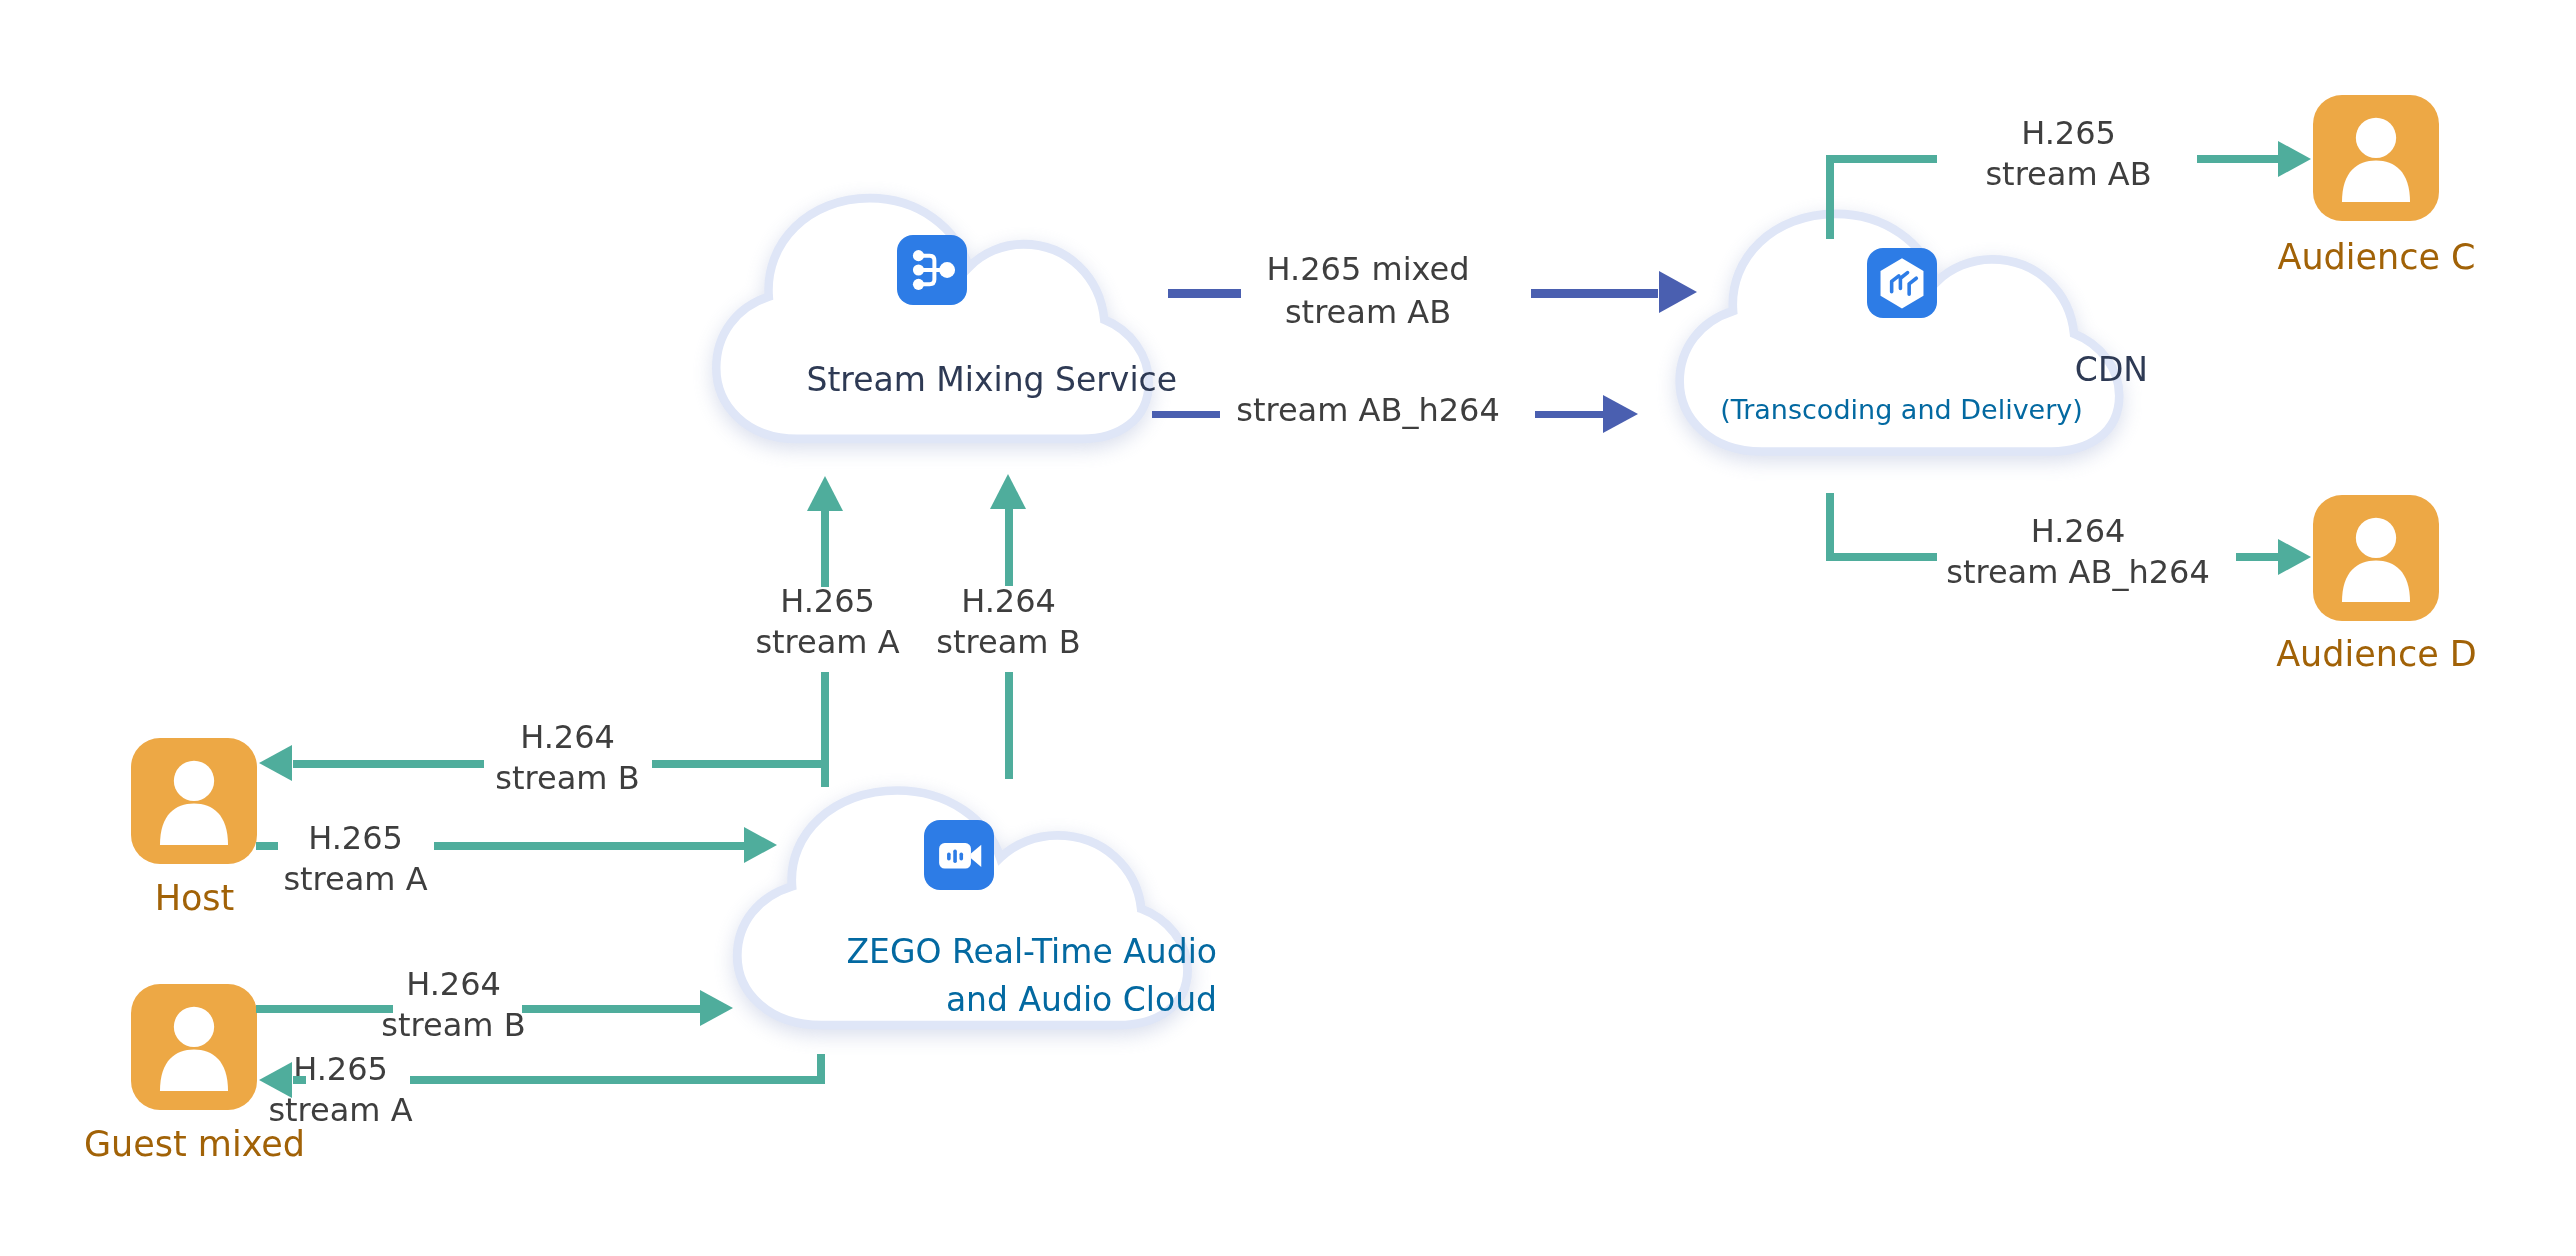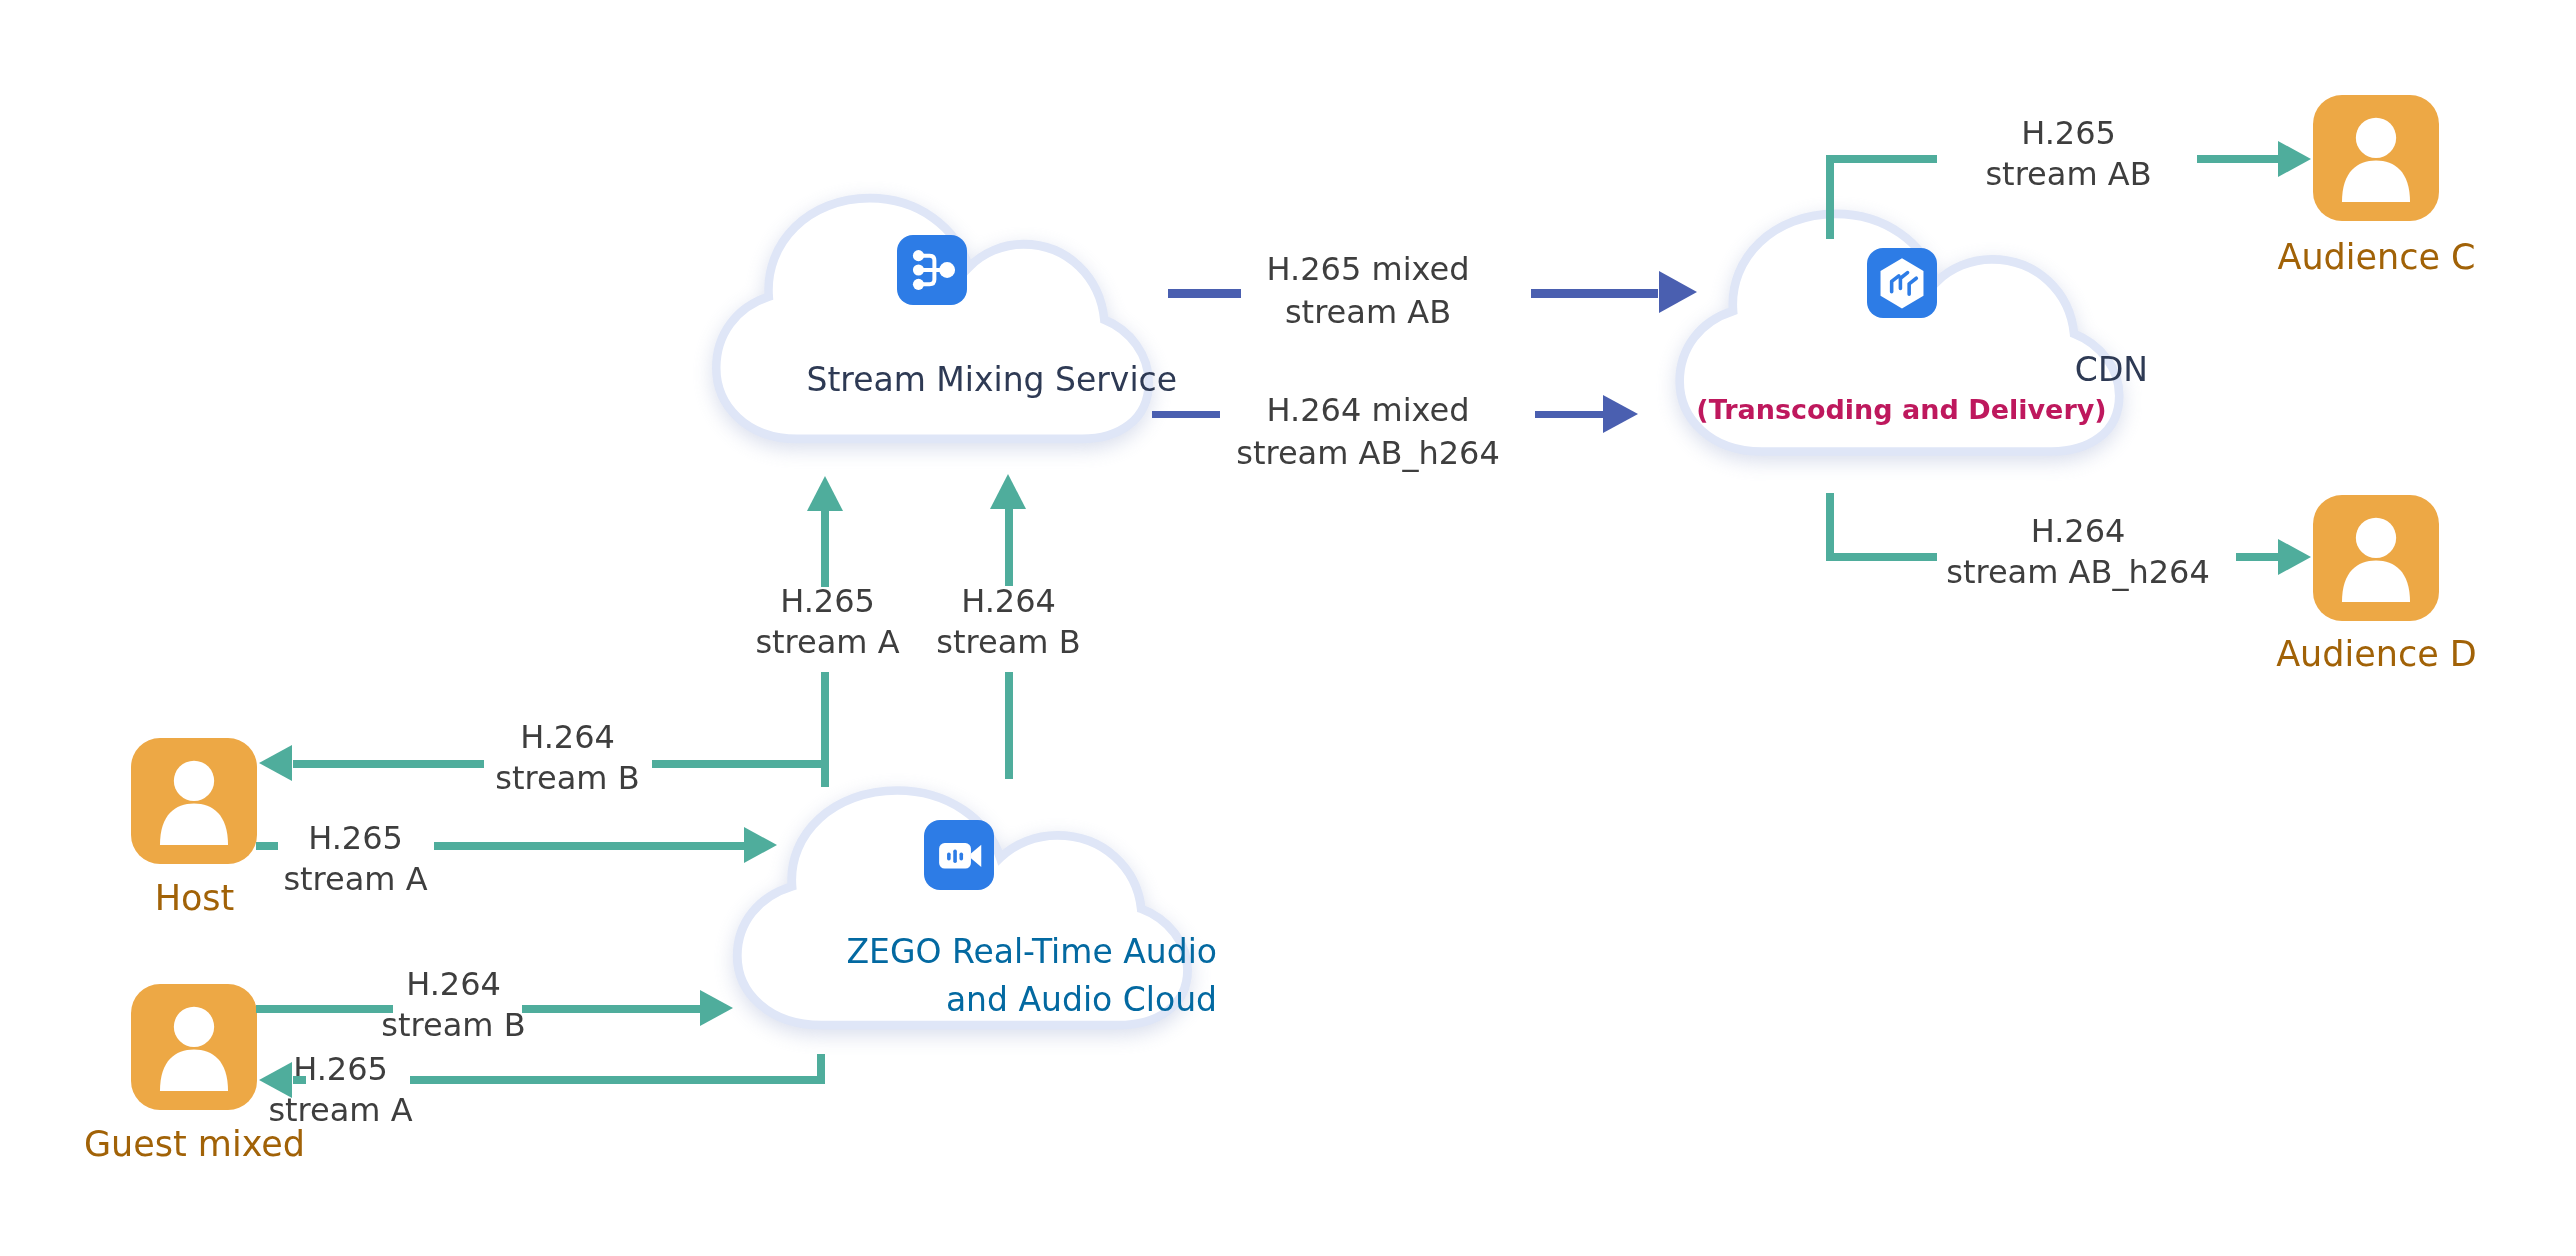--- a/index.html
+++ b/index.html
@@ -8,21 +8,21 @@
     font-family:"DejaVu Sans","Liberation Sans",sans-serif;
   }
   
   .cloud{position:absolute;}
   .cloud-svg{position:absolute;left:0;top:0;width:100%;height:100%;overflow:visible;
     filter:drop-shadow(0px 6.4px 9.5px rgba(173,185,216,0.45));}
   .cloud-path{fill:#ffffff;stroke:#DFE6F7;stroke-width:4.2;}
   .cloud-title{position:absolute;left:0;width:100%;text-align:right;font-size:33px;
     line-height:48px;color:#2E3A54;font-weight:500;}
   .cloud-sub{position:absolute;left:0;width:100%;text-align:center;font-size:27px;
-    line-height:35px;color:#be185d;font-weight:700;}
+    line-height:35px;color:#0369a1;font-weight:400;}
   .zego-title{color:#0369a1;}
   
   .icon-tile{position:absolute;width:70px;height:70px;border-radius:16px;background:#2D7CE6;}
   .icon-tile svg{position:absolute;left:0;top:0;width:100%;height:100%;}
   
   .actor-box{position:absolute;width:126px;height:126px;border-radius:29px;background:#EDA845;}
   .actor-box svg{position:absolute;left:0;top:0;width:100%;height:100%;}
   .actor-label{position:absolute;width:255px;text-align:center;font-size:35px;color:#a16207;}
   
   .hline{position:absolute;height:8px;background:#4FAD9C;}
@@ -174,21 +174,20 @@
   <div class="hline indigo" style="left:1168px;top:289px;width:73px"></div>
   <div class="flow-label wide" style="left:1209px;top:248px;width:318px">
     <div>H.265 mixed</div>
     <div>stream AB</div>
   </div>
   <div class="hline indigo" style="left:1531px;top:289px;width:127px"></div>
   <div class="ah ah-right-indigo-lg" style="left:1659px;top:271px"></div>
 
   <div class="hline indigo-thin" style="left:1152px;top:411px;width:68px"></div>
   <div class="flow-label wide" style="left:1209px;top:389px;width:318px">
-    <div>H.264 mixed</div>
     <div>stream AB_h264</div>
   </div>
   <div class="hline indigo-thin" style="left:1535px;top:411px;width:68px"></div>
   <div class="ah ah-right-indigo-sm" style="left:1603px;top:395px"></div>
 
   <div class="vline" style="left:1826px;top:159px;height:80px"></div>
   <div class="hline" style="left:1826px;top:155px;width:111px"></div>
   <div class="flow-label" style="left:1949px;top:113px;width:239px">
     <div>H.265</div>
     <div>stream AB</div>

